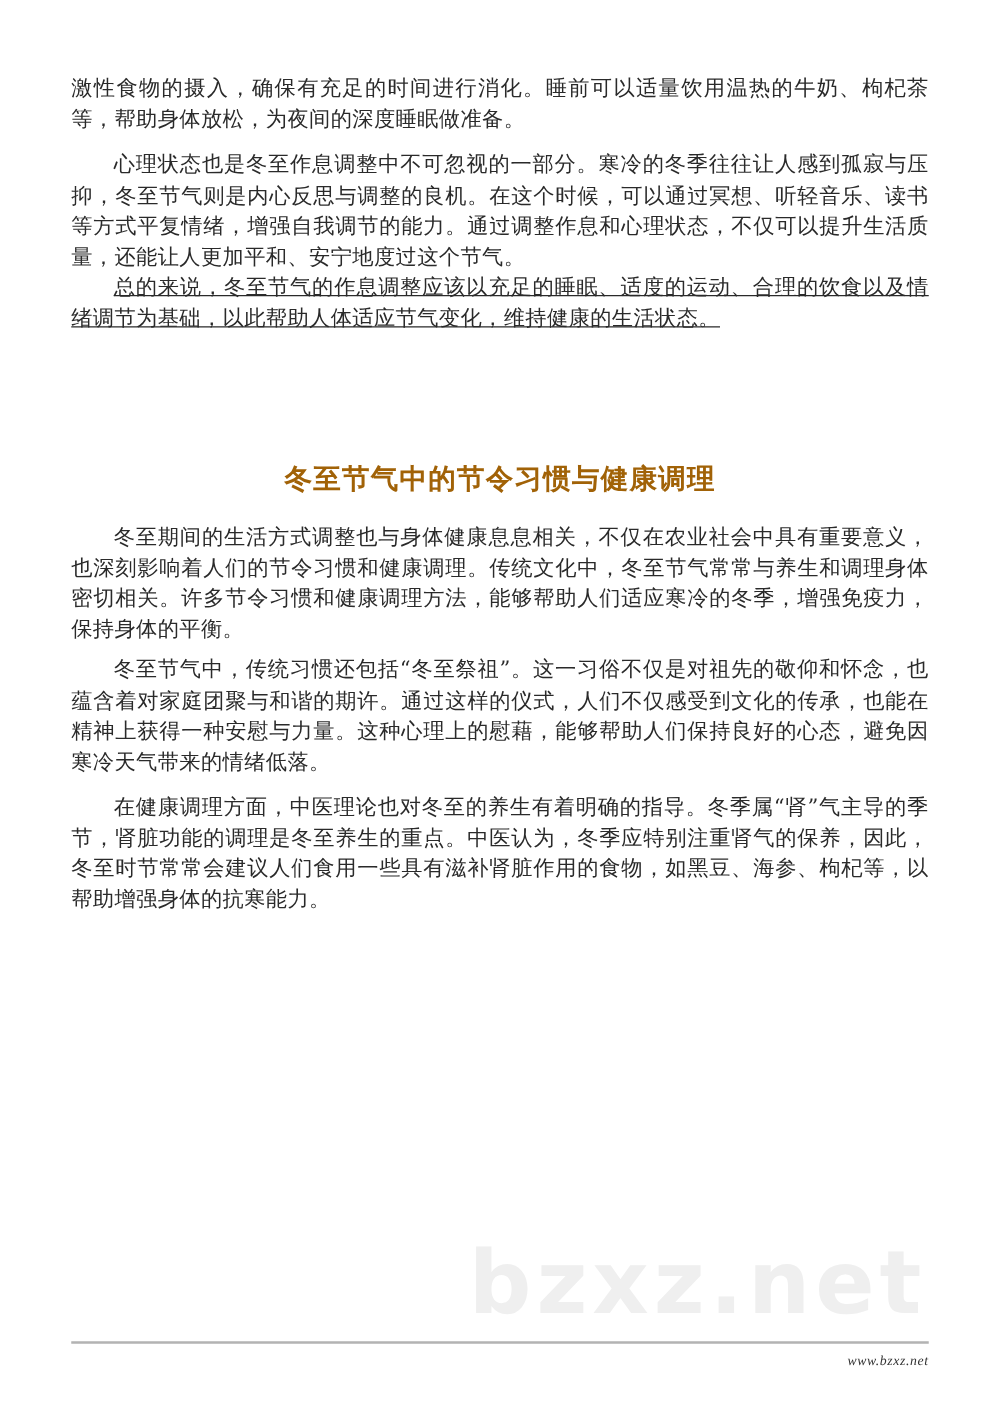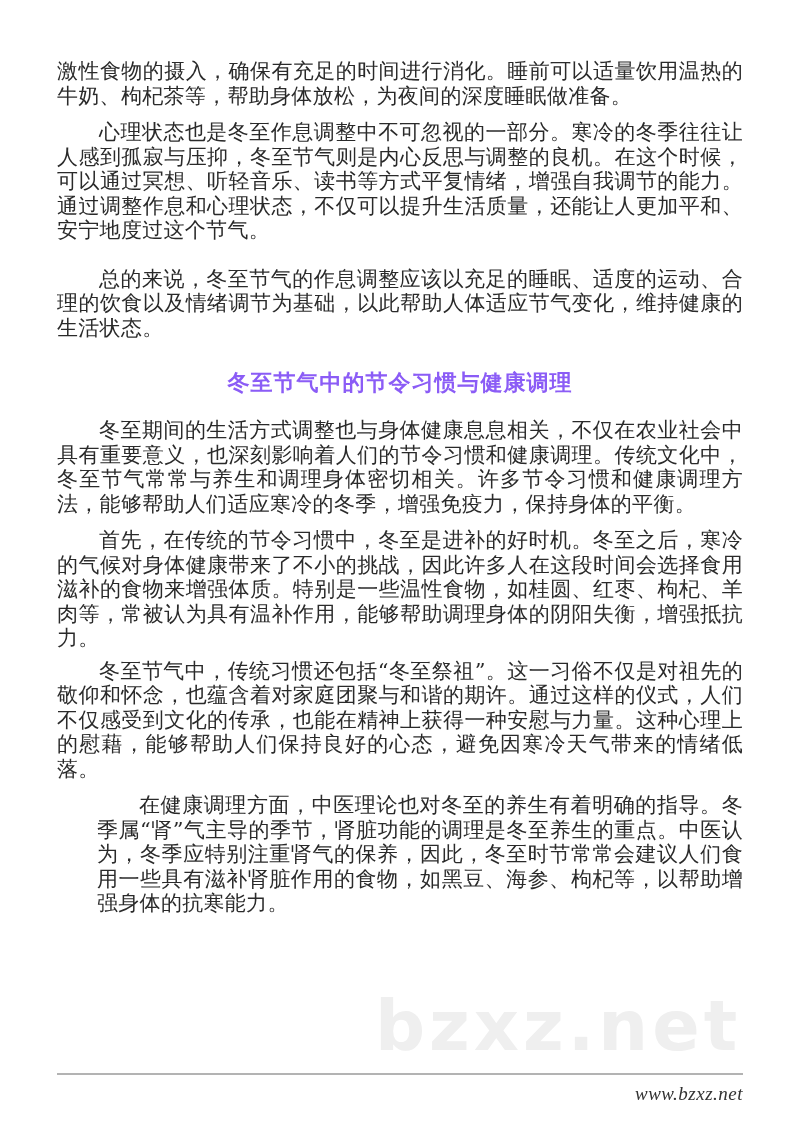--- a/index.html
+++ b/index.html
@@ -1,44 +1,43 @@
 <!DOCTYPE html>
 <html><head>
 <meta charset="utf-8">
 <style>
   html, body { margin:0; padding:0; background:#ffffff; }
   body { width:800px; height:1131px; position:relative; overflow:hidden;
          font-family:"DejaVu Serif","Liberation Serif",serif; color:#2a2a2a; }
-  .para { font-size:21px; line-height:24.5px; margin:0; text-align:justify;
+  .para { font-size:17px; line-height:24.5px; margin:0; text-align:justify;
           text-justify:inter-character; letter-spacing:0.3px; }
   .indent { text-indent:2em; }
   .heading { position:absolute; left:0; width:800px; top:368px; text-align:center;
              font-family:"DejaVu Sans","Liberation Sans",sans-serif; font-size:22px;
-             font-weight:bold; color:#8b5cf6; letter-spacing:1px; margin:0; }
+             font-weight:bold; color:#a16207; letter-spacing:1px; margin:0; }
   .watermark { position:absolute; left:375px; top:985px; font-family:"DejaVu Sans","Liberation Sans",sans-serif;
                font-weight:bold; font-size:70px; color:#efefef; letter-spacing:4px; z-index:0; }
   .footer-rule { position:absolute; left:57px; top:1073px; width:686px; height:2px; background:#b3b3b3; }
   .footer-url { position:absolute; right:57px; top:1083px; font-family:"Liberation Serif","DejaVu Serif",serif;
-                font-style:italic; font-size:19px; color:#333; letter-spacing:0.5px; }
+                font-style:italic; font-size:11px; color:#333; letter-spacing:0.5px; }
   .block { position:absolute; left:57px; width:686px; }
 </style>
 </head>
 <body>
 
 <div class="watermark">bzxz.net</div>
 
 <div class="block" style="top:59px;">
   <p class="para">激性食物的摄入，确保有充足的时间进行消化。睡前可以适量饮用温热的牛奶、枸杞茶等，帮助身体放松，为夜间的深度睡眠做准备。</p>
   <p class="para indent" style="margin-top:12px;">心理状态也是冬至作息调整中不可忽视的一部分。寒冷的冬季往往让人感到孤寂与压抑，冬至节气则是内心反思与调整的良机。在这个时候，可以通过冥想、听轻音乐、读书等方式平复情绪，增强自我调节的能力。通过调整作息和心理状态，不仅可以提升生活质量，还能让人更加平和、安宁地度过这个节气。</p>
-  <p class="para indent" style="margin-top:24px;">总的来说，冬至节气的作息调整应该以充足的睡眠、适度的运动、合理的饮食以及情绪调节为基础，以此帮助人体适应节气变化，维持健康的生活状态。</p>
+  <p class="para indent" style="margin-top:0;text-decoration:underline;">总的来说，冬至节气的作息调整应该以充足的睡眠、适度的运动、合理的饮食以及情绪调节为基础，以此帮助人体适应节气变化，维持健康的生活状态。</p>
 </div>
 
 <h2 class="heading">冬至节气中的节令习惯与健康调理</h2>
 
 <div class="block" style="top:418px;">
   <p class="para indent">冬至期间的生活方式调整也与身体健康息息相关，不仅在农业社会中具有重要意义，也深刻影响着人们的节令习惯和健康调理。传统文化中，冬至节气常常与养生和调理身体密切相关。许多节令习惯和健康调理方法，能够帮助人们适应寒冷的冬季，增强免疫力，保持身体的平衡。</p>
-  <p class="para indent" style="margin-top:12px;">首先，在传统的节令习惯中，冬至是进补的好时机。冬至之后，寒冷的气候对身体健康带来了不小的挑战，因此许多人在这段时间会选择食用滋补的食物来增强体质。特别是一些温性食物，如桂圆、红枣、枸杞、羊肉等，常被认为具有温补作用，能够帮助调理身体的阴阳失衡，增强抵抗力。</p>
   <p class="para indent" style="margin-top:8px;">冬至节气中，传统习惯还包括“冬至祭祖”。这一习俗不仅是对祖先的敬仰和怀念，也蕴含着对家庭团聚与和谐的期许。通过这样的仪式，人们不仅感受到文化的传承，也能在精神上获得一种安慰与力量。这种心理上的慰藉，能够帮助人们保持良好的心态，避免因寒冷天气带来的情绪低落。</p>
-  <p class="para indent" style="margin-top:12px;margin-left:40px;">在健康调理方面，中医理论也对冬至的养生有着明确的指导。冬季属“肾”气主导的季节，肾脏功能的调理是冬至养生的重点。中医认为，冬季应特别注重肾气的保养，因此，冬至时节常常会建议人们食用一些具有滋补肾脏作用的食物，如黑豆、海参、枸杞等，以帮助增强身体的抗寒能力。</p>
+  <p class="para indent" style="margin-top:12px;">在健康调理方面，中医理论也对冬至的养生有着明确的指导。冬季属“肾”气主导的季节，肾脏功能的调理是冬至养生的重点。中医认为，冬季应特别注重肾气的保养，因此，冬至时节常常会建议人们食用一些具有滋补肾脏作用的食物，如黑豆、海参、枸杞等，以帮助增强身体的抗寒能力。</p>
 </div>
 
 <div class="footer-rule"></div>
 <div class="footer-url">www.bzxz.net</div>
 
 </body></html>

